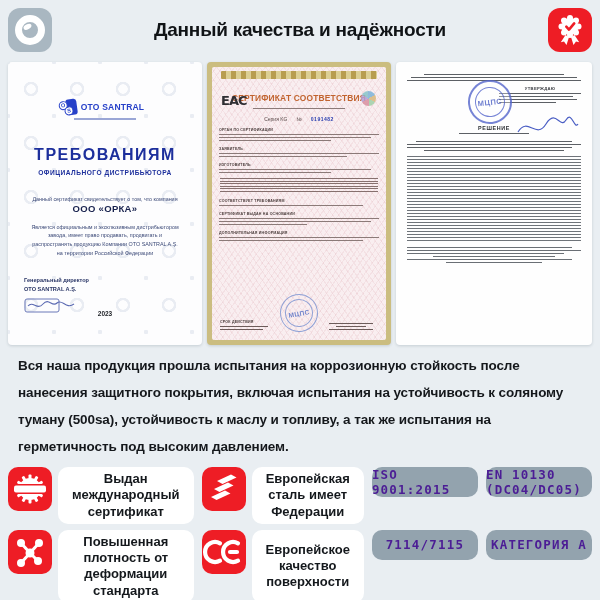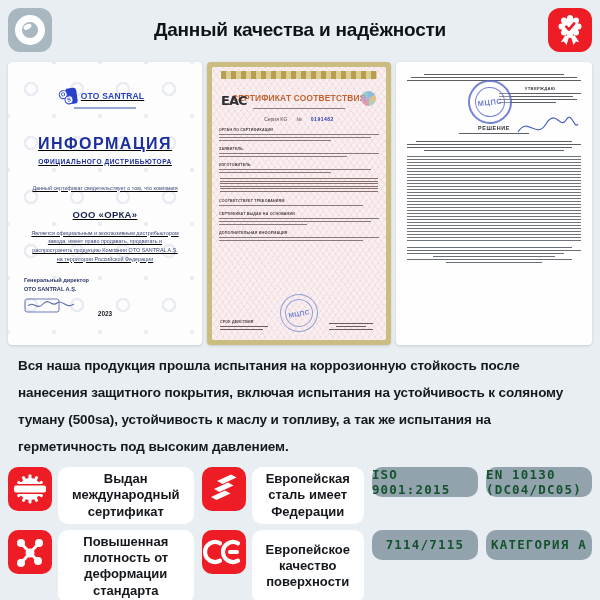--- a/index.html
+++ b/index.html
@@ -26,36 +26,36 @@
     box-shadow:0 1px 3px rgba(40,60,80,.18); }
 
   
   .c1 {
     background-color:#fdfdfe;
     background-image:
       radial-gradient(circle 8px at center, transparent 4.5px, rgba(203,211,227,.40) 5px, rgba(203,211,227,.40) 7px, transparent 7.5px),
       radial-gradient(circle 3px at center, rgba(203,211,227,.40) 2px, transparent 2.5px);
     background-size:46px 54px, 46px 54px;
     background-position:0 0, 23px 27px;
-    text-align:center; padding:20px 10px;text-decoration:underline;
+    text-align:center; padding:31px 10px;
   }
   .c1-logo { display:flex; align-items:center; justify-content:center; gap:4px; margin-top:6px; }
   .c1-phone { width:11px; height:16px; background:#2741c9; border-radius:3px;
     transform:rotate(-8deg); position:relative; flex:none; }
   .c1-oc { position:absolute; width:9px; height:9px; border-radius:50%;
     background:#fff; border:1.5px solid #2741c9; font-size:5.5px; font-weight:800;
     color:#2741c9; line-height:6px; text-align:center; }
   .c1-oc.o { left:-7px; top:1px; }
   .c1-oc.s { left:-2px; top:7px; }
   .c1-logotext { font-size:8.5px; font-weight:800; color:#2741c9; letter-spacing:.2px; }
   .c1-tagline { width:62px; height:1.6px; background:#9aa6d6; margin:3px auto 0; }
   .c1-title { margin-top:26px; font-size:16px; font-weight:800; color:#1d2f9c; letter-spacing:1.5px; }
   .c1-sub { margin-top:5px; font-size:6.6px; font-weight:700; color:#1d2f9c; letter-spacing:.5px; }
   .c1-lead { margin-top:20px; font-size:5.4px; color:#3c4a78; }
-  .c1-company { margin-top:18px; font-size:9.5px; font-weight:800; color:#17214d; letter-spacing:.3px; }
+  .c1-company { margin-top:1px; font-size:9.5px; font-weight:800; color:#17214d; letter-spacing:.3px; }
   .c1-body { margin-top:9px; font-size:5.4px; line-height:1.6; color:#3c4a78; padding:0 12px; }
   .c1-signer { position:absolute; left:16px; bottom:52px; text-align:left;
     font-size:5.6px; font-weight:700; color:#2a3666; line-height:1.5; }
   .c1-stampsig { position:absolute; left:16px; bottom:26px; }
   .c1-year { position:absolute; bottom:28px; left:0; right:0; font-size:6.5px; font-weight:800; color:#23262b; }
 
   
   .c2 { background:#cbbd80; padding:5px; }
   .c2-inner { height:100%; border-radius:2px; position:relative; padding:4px 7px;
     background-color:#f9eef0;
@@ -120,21 +120,21 @@
   .grid { display:grid; grid-template-columns:1fr 1fr 1fr 1fr; column-gap:8px; row-gap:6px; margin-top:7px; }
   .feature { display:flex; gap:6px; }
   .f-icon { width:44px; height:44px; border-radius:10px; background:#ee1d25; flex:none;
     display:flex; align-items:center; justify-content:center; }
   .f-box { flex:1; background:#fff; border-radius:10px; min-height:44px;
     display:flex; align-items:center; justify-content:center; text-align:center;
     font-size:13px; font-weight:600; color:#14181c; line-height:1.25; padding:4px 14px; }
   .f-badge { height:30px; border-radius:10px; background:#93a3ae;
     display:flex; align-items:center; justify-content:center;
     font-family:"DejaVu Sans Mono", monospace; font-size:12.5px; font-weight:700;
-    color:#14532d; letter-spacing:1.2px; }
+    color:#4c1d95; letter-spacing:1.2px; }
 </style>
 </head>
 <body>
 
 <div class="page">
 
   <div class="header">
     <div class="icon-tile tile-gray">
       <svg width="44" height="44" viewBox="0 0 44 44">
         <circle cx="22" cy="22" r="11.5" fill="none" stroke="#ffffff" stroke-width="7"></circle>
@@ -166,21 +166,21 @@
 
     <div class="cert c1">
       <div class="c1-logo">
         <span class="c1-phone">
           <span class="c1-oc o">O</span>
           <span class="c1-oc s">S</span>
         </span>
         <span class="c1-logotext">OTO SANTRAL</span>
       </div>
       <div class="c1-tagline"></div>
-      <div class="c1-title">ИНФОРМАЦИЯ</div>
+      <div class="c1-title">ТРЕБОВАНИЯМ</div>
       <div class="c1-sub">ОФИЦИАЛЬНОГО ДИСТРИБЬЮТОРА</div>
       <div class="c1-lead">Данный сертификат свидетельствует о том, что компания</div>
       <div class="c1-company">ООО «ОРКА»</div>
       <div class="c1-body">Является официальным и эксклюзивным дистрибьютором завода, имеет право продавать, продвигать и распространять продукцию Компании OTO SANTRAL A.Ş. на территории Российской Федерации</div>
       <div class="c1-signer">
         <span>Генеральный директор</span><br>
         <span>OTO SANTRAL A.Ş.</span>
       </div>
       <div class="c1-stampsig">
         <svg width="52" height="18" viewBox="0 0 52 18">

